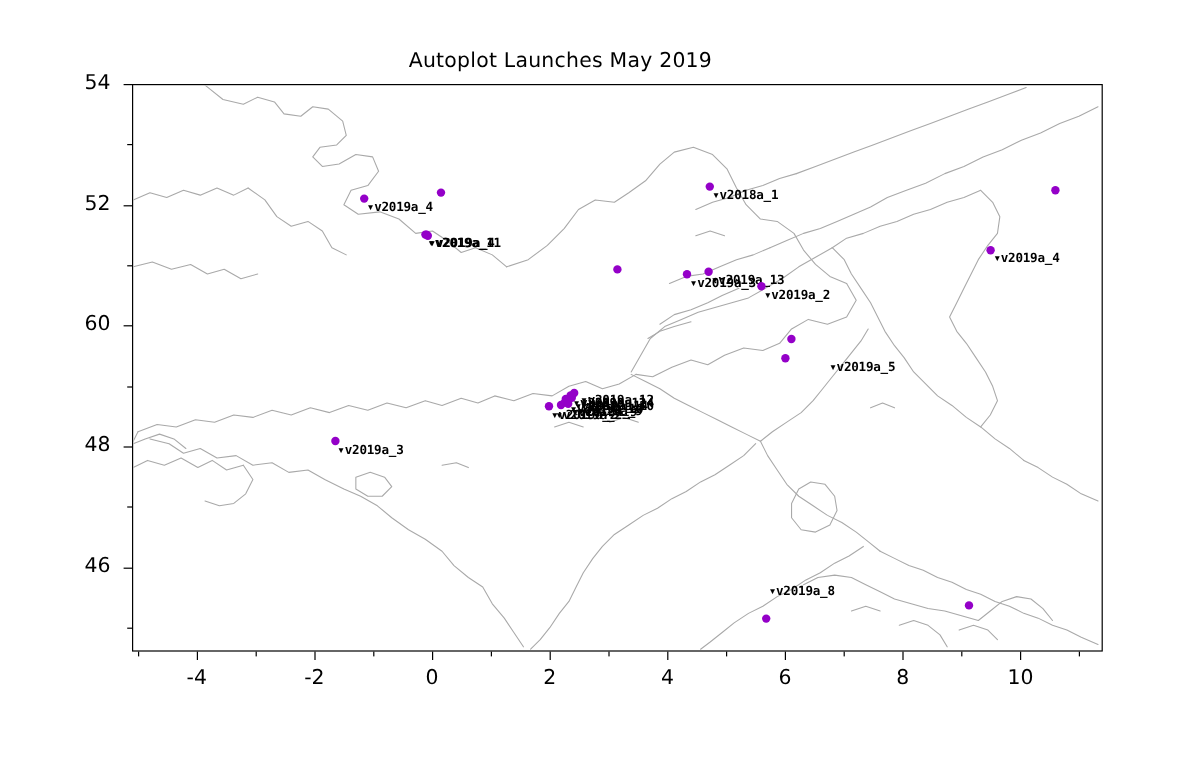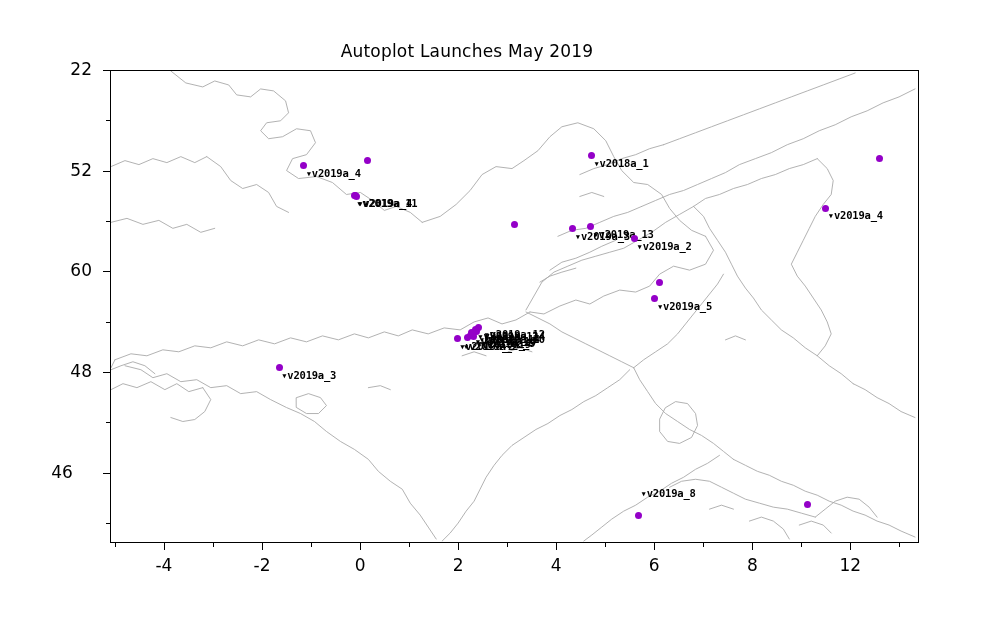--- a/index.html
+++ b/index.html
@@ -127,33 +127,33 @@
         <path d="M398 282 L410 278 L422 282"></path>
         <path d="M470 126 L482 122 L494 126"></path>
         <path d="M616 270 L626 266 L636 270"></path>
       </g>
     </svg>
   </div>
 
   <div id="ticks-layer">
       <div class="tick-minor-y" style="left: 106px; top: 523px;"></div>
       <div class="tick-major-y" style="left: 103px; top: 473px;"></div>
-      <div class="tick-label-y" style="left: 32px; top: 461.553px; text-align: center;">46</div>
+      <div class="tick-label-y" style="left: 32px; top: 461.553px;">46</div>
       <div class="tick-minor-y" style="left: 106px; top: 422px;"></div>
       <div class="tick-major-y" style="left: 103px; top: 372px;"></div>
       <div class="tick-label-y" style="left: 32px; top: 360.915px;">48</div>
       <div class="tick-minor-y" style="left: 106px; top: 322px;"></div>
       <div class="tick-major-y" style="left: 103px; top: 271px;"></div>
       <div class="tick-label-y" style="left: 32px; top: 260.277px;">60</div>
       <div class="tick-minor-y" style="left: 106px; top: 221px;"></div>
       <div class="tick-major-y" style="left: 103px; top: 171px;"></div>
       <div class="tick-label-y" style="left: 32px; top: 159.638px;">52</div>
       <div class="tick-minor-y" style="left: 106px; top: 120px;"></div>
       <div class="tick-major-y" style="left: 103px; top: 70px;"></div>
-      <div class="tick-label-y" style="left: 32px; top: 59px;">22</div>
+      <div class="tick-label-y" style="left: 32px; top: 59px;">54</div>
       <div class="tick-minor-x" style="left: 115px; top: 543px;"></div>
       <div class="tick-major-x" style="left: 164px; top: 543px;"></div>
       <div class="tick-label-x" style="left: 133.933px; top: 555px;">-4</div>
       <div class="tick-minor-x" style="left: 213px; top: 543px;"></div>
       <div class="tick-major-x" style="left: 262px; top: 543px;"></div>
       <div class="tick-label-x" style="left: 231.994px; top: 555px;">-2</div>
       <div class="tick-minor-x" style="left: 311px; top: 543px;"></div>
       <div class="tick-major-x" style="left: 360px; top: 543px;"></div>
       <div class="tick-label-x" style="left: 330.055px; top: 555px;">0</div>
       <div class="tick-minor-x" style="left: 409px; top: 543px;"></div>
@@ -163,21 +163,21 @@
       <div class="tick-major-x" style="left: 556px; top: 543px;"></div>
       <div class="tick-label-x" style="left: 526.176px; top: 555px;">4</div>
       <div class="tick-minor-x" style="left: 605px; top: 543px;"></div>
       <div class="tick-major-x" style="left: 654px; top: 543px;"></div>
       <div class="tick-label-x" style="left: 624.236px; top: 555px;">6</div>
       <div class="tick-minor-x" style="left: 703px; top: 543px;"></div>
       <div class="tick-major-x" style="left: 752px; top: 543px;"></div>
       <div class="tick-label-x" style="left: 722.297px; top: 555px;">8</div>
       <div class="tick-minor-x" style="left: 801px; top: 543px;"></div>
       <div class="tick-major-x" style="left: 850px; top: 543px;"></div>
-      <div class="tick-label-x" style="left: 820.358px; top: 555px;">12</div>
+      <div class="tick-label-x" style="left: 820.358px; top: 555px;">10</div>
       <div class="tick-minor-x" style="left: 899px; top: 543px;"></div>
     </div>
   <div id="markers-layer">
       <div class="marker" title="v2019a_4" style="left: 303.67px; top: 165.606px; background: rgb(148, 0, 200);"></div>
       <div class="marker-label" style="left: 305.67px; top: 166.606px;">▾v2019a_4</div>
       <div class="marker" title="" style="left: 367.409px; top: 160.574px; background: rgb(148, 0, 200);"></div>
       <div class="marker" title="v2019a_11" style="left: 354.171px; top: 195.798px; background: rgb(148, 0, 200);"></div>
       <div class="marker-label" style="left: 356.171px; top: 196.798px;">▾v2019a_11</div>
       <div class="marker" title="v2019a_4" style="left: 355.152px; top: 195.798px; background: rgb(148, 0, 200);"></div>
       <div class="marker-label" style="left: 357.152px; top: 196.798px;">▾v2019a_4</div>
@@ -191,21 +191,21 @@
       <div class="marker" title="v2019a_13" style="left: 590.497px; top: 226.996px; background: rgb(148, 0, 200);"></div>
       <div class="marker-label" style="left: 592.497px; top: 227.996px;">▾v2019a_13</div>
       <div class="marker" title="" style="left: 514.5px; top: 224.48px; background: rgb(148, 0, 200);"></div>
       <div class="marker" title="v2019a_2" style="left: 634.624px; top: 238.569px; background: rgb(148, 0, 200);"></div>
       <div class="marker-label" style="left: 636.624px; top: 239.569px;">▾v2019a_2</div>
       <div class="marker" title="v2019a_4" style="left: 825.842px; top: 208.378px; background: rgb(148, 0, 200);"></div>
       <div class="marker-label" style="left: 827.842px; top: 209.378px;">▾v2019a_4</div>
       <div class="marker" title="" style="left: 879.776px; top: 158.059px; background: rgb(148, 0, 200);"></div>
       <div class="marker" title="" style="left: 659.139px; top: 282.347px; background: rgb(148, 0, 200);"></div>
       <div class="marker" title="v2019a_5" style="left: 654.236px; top: 298.952px; background: rgb(148, 0, 200);"></div>
-      <div class="marker-label" style="left: 657px; top: 299.952px;">▾v2019a_5</div>
+      <div class="marker-label" style="left: 691px; top: 299.952px;">▾v2019a_5</div>
       <div class="marker" title="v2019a_8" style="left: 638.547px; top: 515.324px; background: rgb(148, 0, 200);"></div>
       <div class="marker-label" style="left: 640.547px; top: 487px;">▾v2019a_8</div>
       <div class="marker" title="" style="left: 807.211px; top: 504.254px; background: rgb(148, 0, 200);"></div>
       <div class="marker" title="v2019a_12" style="left: 475.276px; top: 329.144px; background: rgb(148, 0, 200);"></div>
       <div class="marker-label" style="left: 477.276px; top: 330.144px;">▾v2019a_12</div>
       <div class="marker" title="v2019a_14" style="left: 476.747px; top: 331.66px; background: rgb(148, 0, 200);"></div>
       <div class="marker-label" style="left: 478.747px; top: 332.66px;">▾v2019a_14</div>
       <div class="marker" title="v2019a_10" style="left: 472.824px; top: 334.176px; background: rgb(148, 0, 200);"></div>
       <div class="marker-label" style="left: 474.824px; top: 335.176px;">▾v2019a_10</div>
       <div class="marker" title="v2019a_9" style="left: 473.805px; top: 336.691px; background: rgb(148, 0, 200);"></div>

